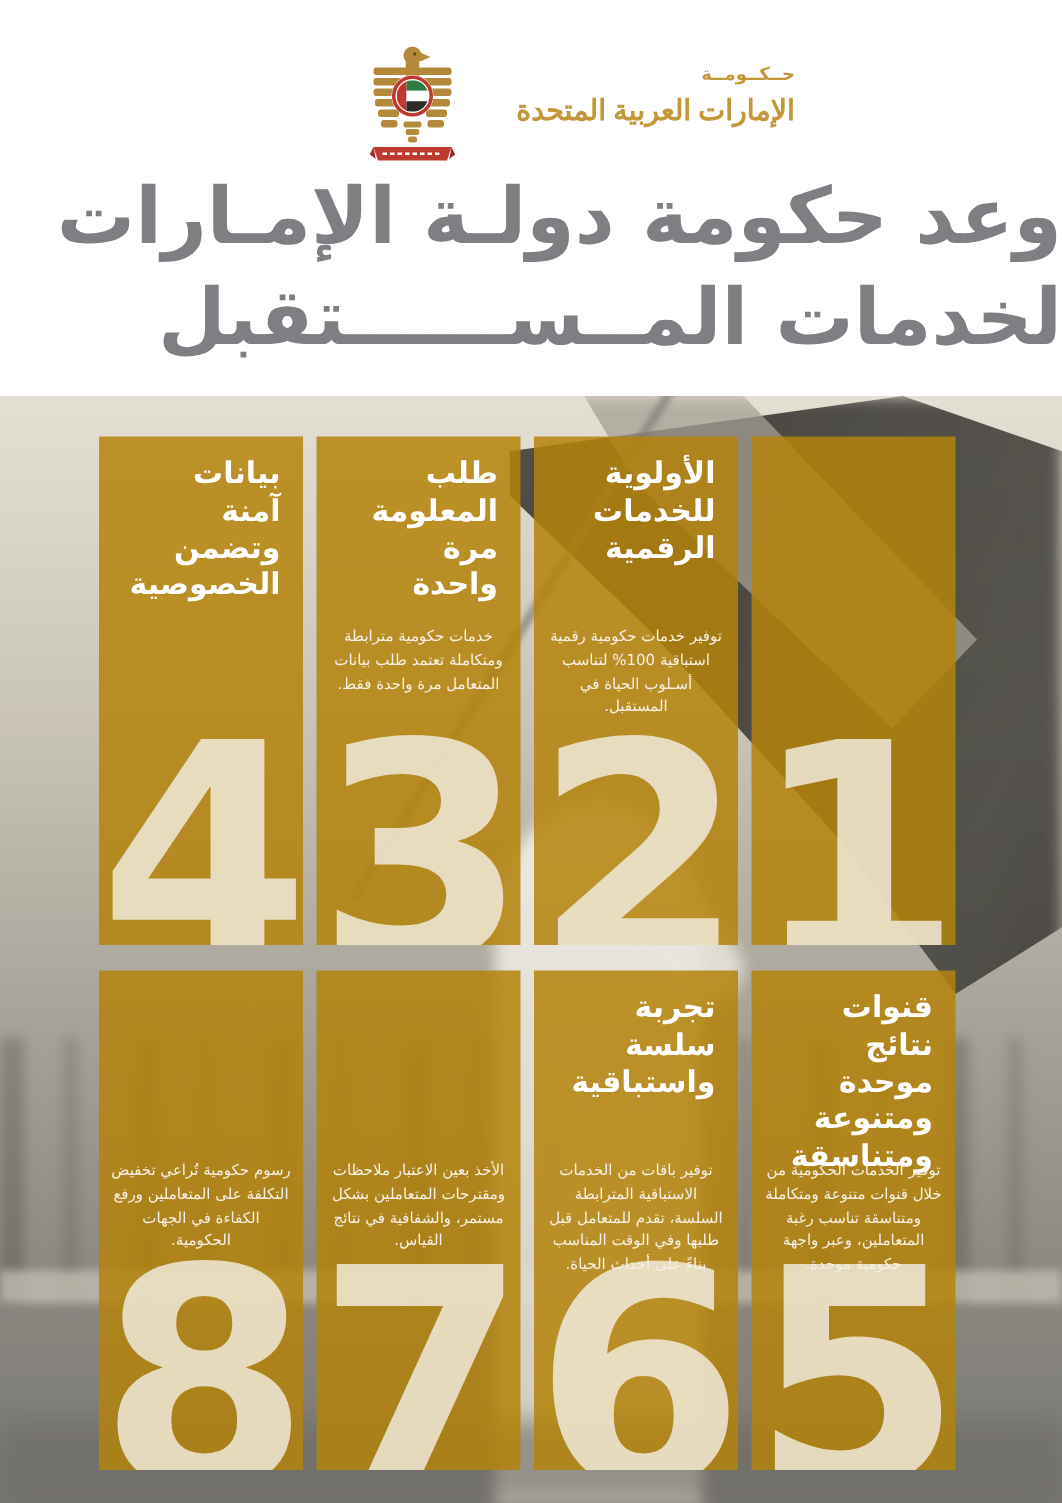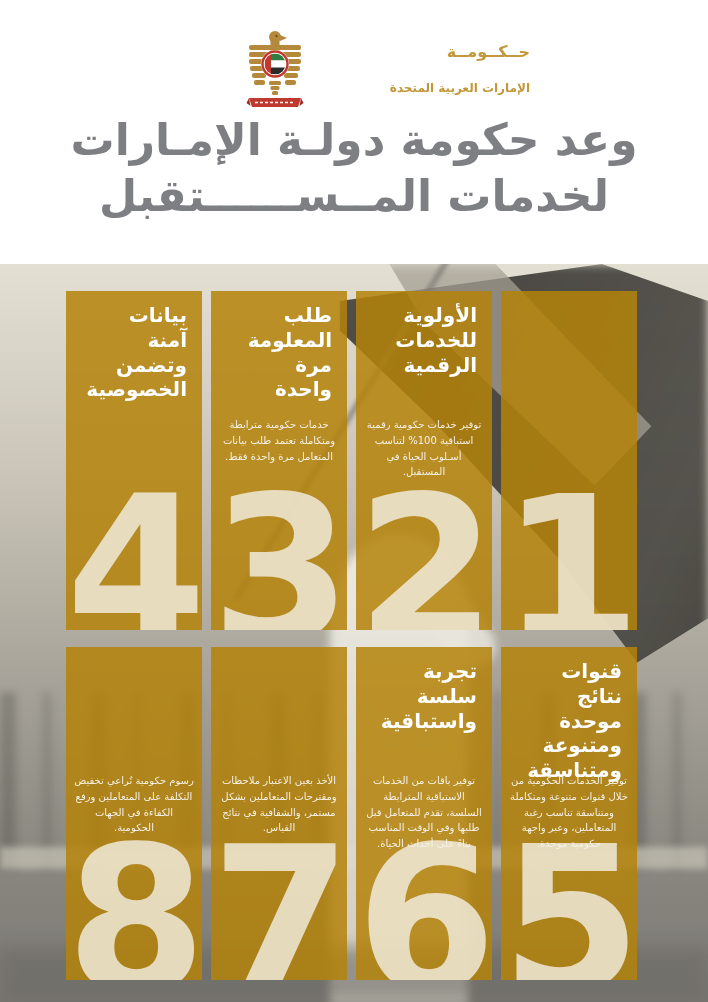--- a/index.html
+++ b/index.html
@@ -61,26 +61,26 @@
     background:#6d6b65;filter:blur(8px);opacity:.6;
   }
 
   
   .header{position:absolute;top:0;left:0;width:708px;height:264px;background:#ffffff;}
   .emblem{position:absolute;left:246px;top:28px;}
   .gov-text{
     position:absolute;left:300px;top:42px;width:230px;text-align:right;
     color:#c3983b;font-weight:bold;
   }
-  .gov-line1{font-size:16px;margin-bottom:20px;}
-  .gov-line2{font-size:12px;}
+  .gov-line1{font-size:12px;margin-bottom:6px;}
+  .gov-line2{font-size:19px;font-family:Liberation Serif, serif;}
   .main-title{
     position:absolute;top:112px;left:0;width:708px;
-    text-align:center;color:#7e7f82;font-weight:bold;
-    font-size:44px;line-height:1.28;white-space:pre-line;
+    color:#7e7f82;font-weight:bold;
+    font-size:52px;line-height:1.28;white-space:pre-line;
   }
 
   
   .grid{
     position:absolute;top:291px;left:66px;width:571px;
     display:grid;grid-template-columns:repeat(4,1fr);
     grid-template-rows:339px 333px;column-gap:9px;row-gap:17px;
     direction:rtl;
   }
   .card{

